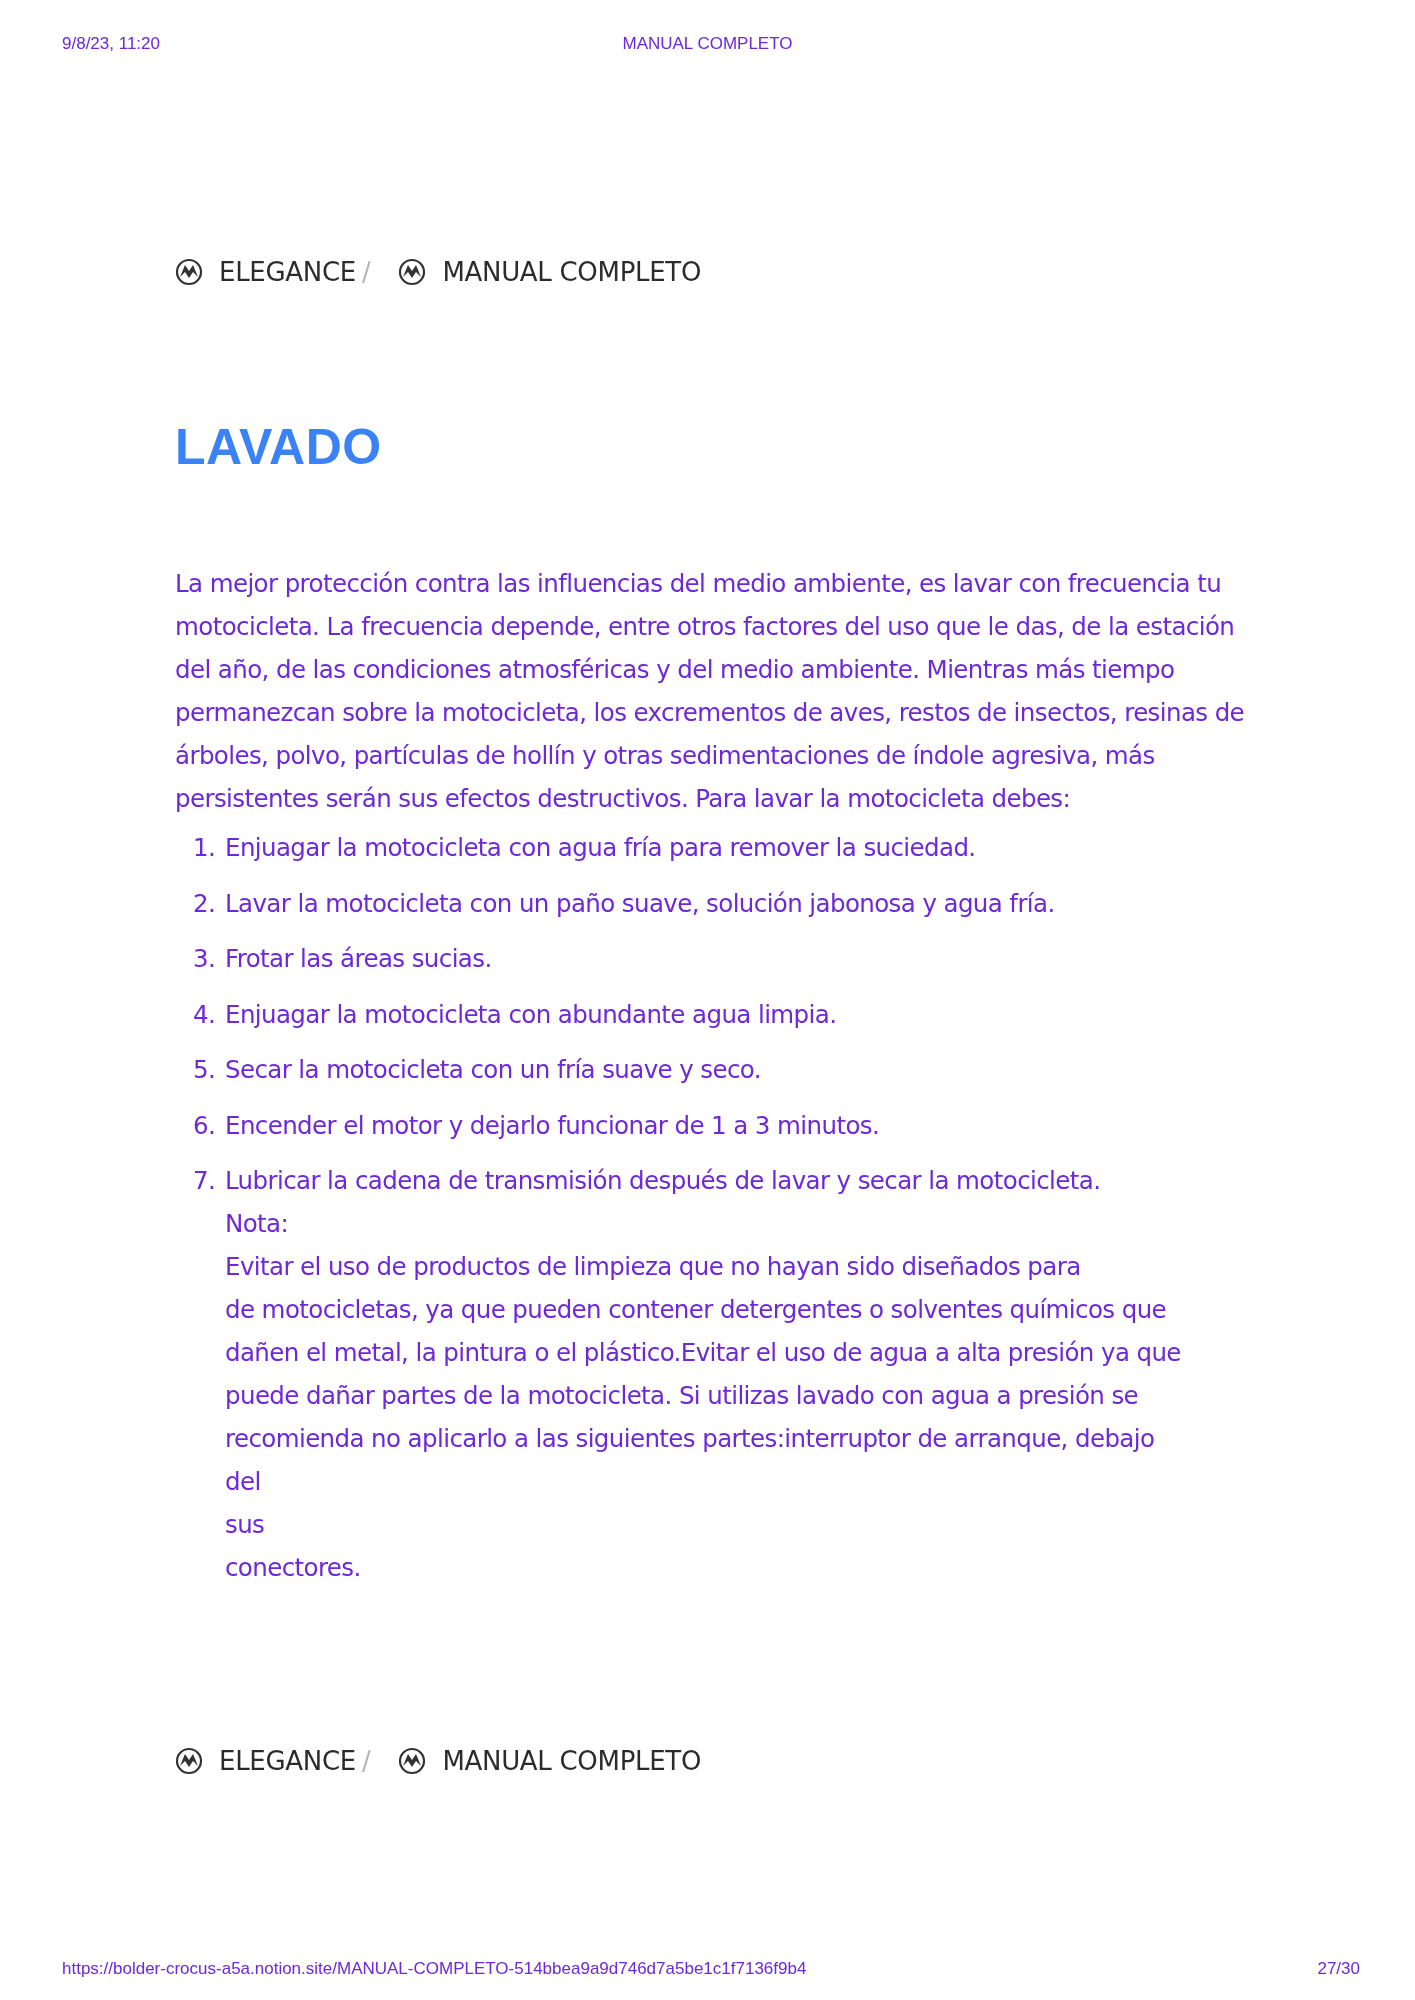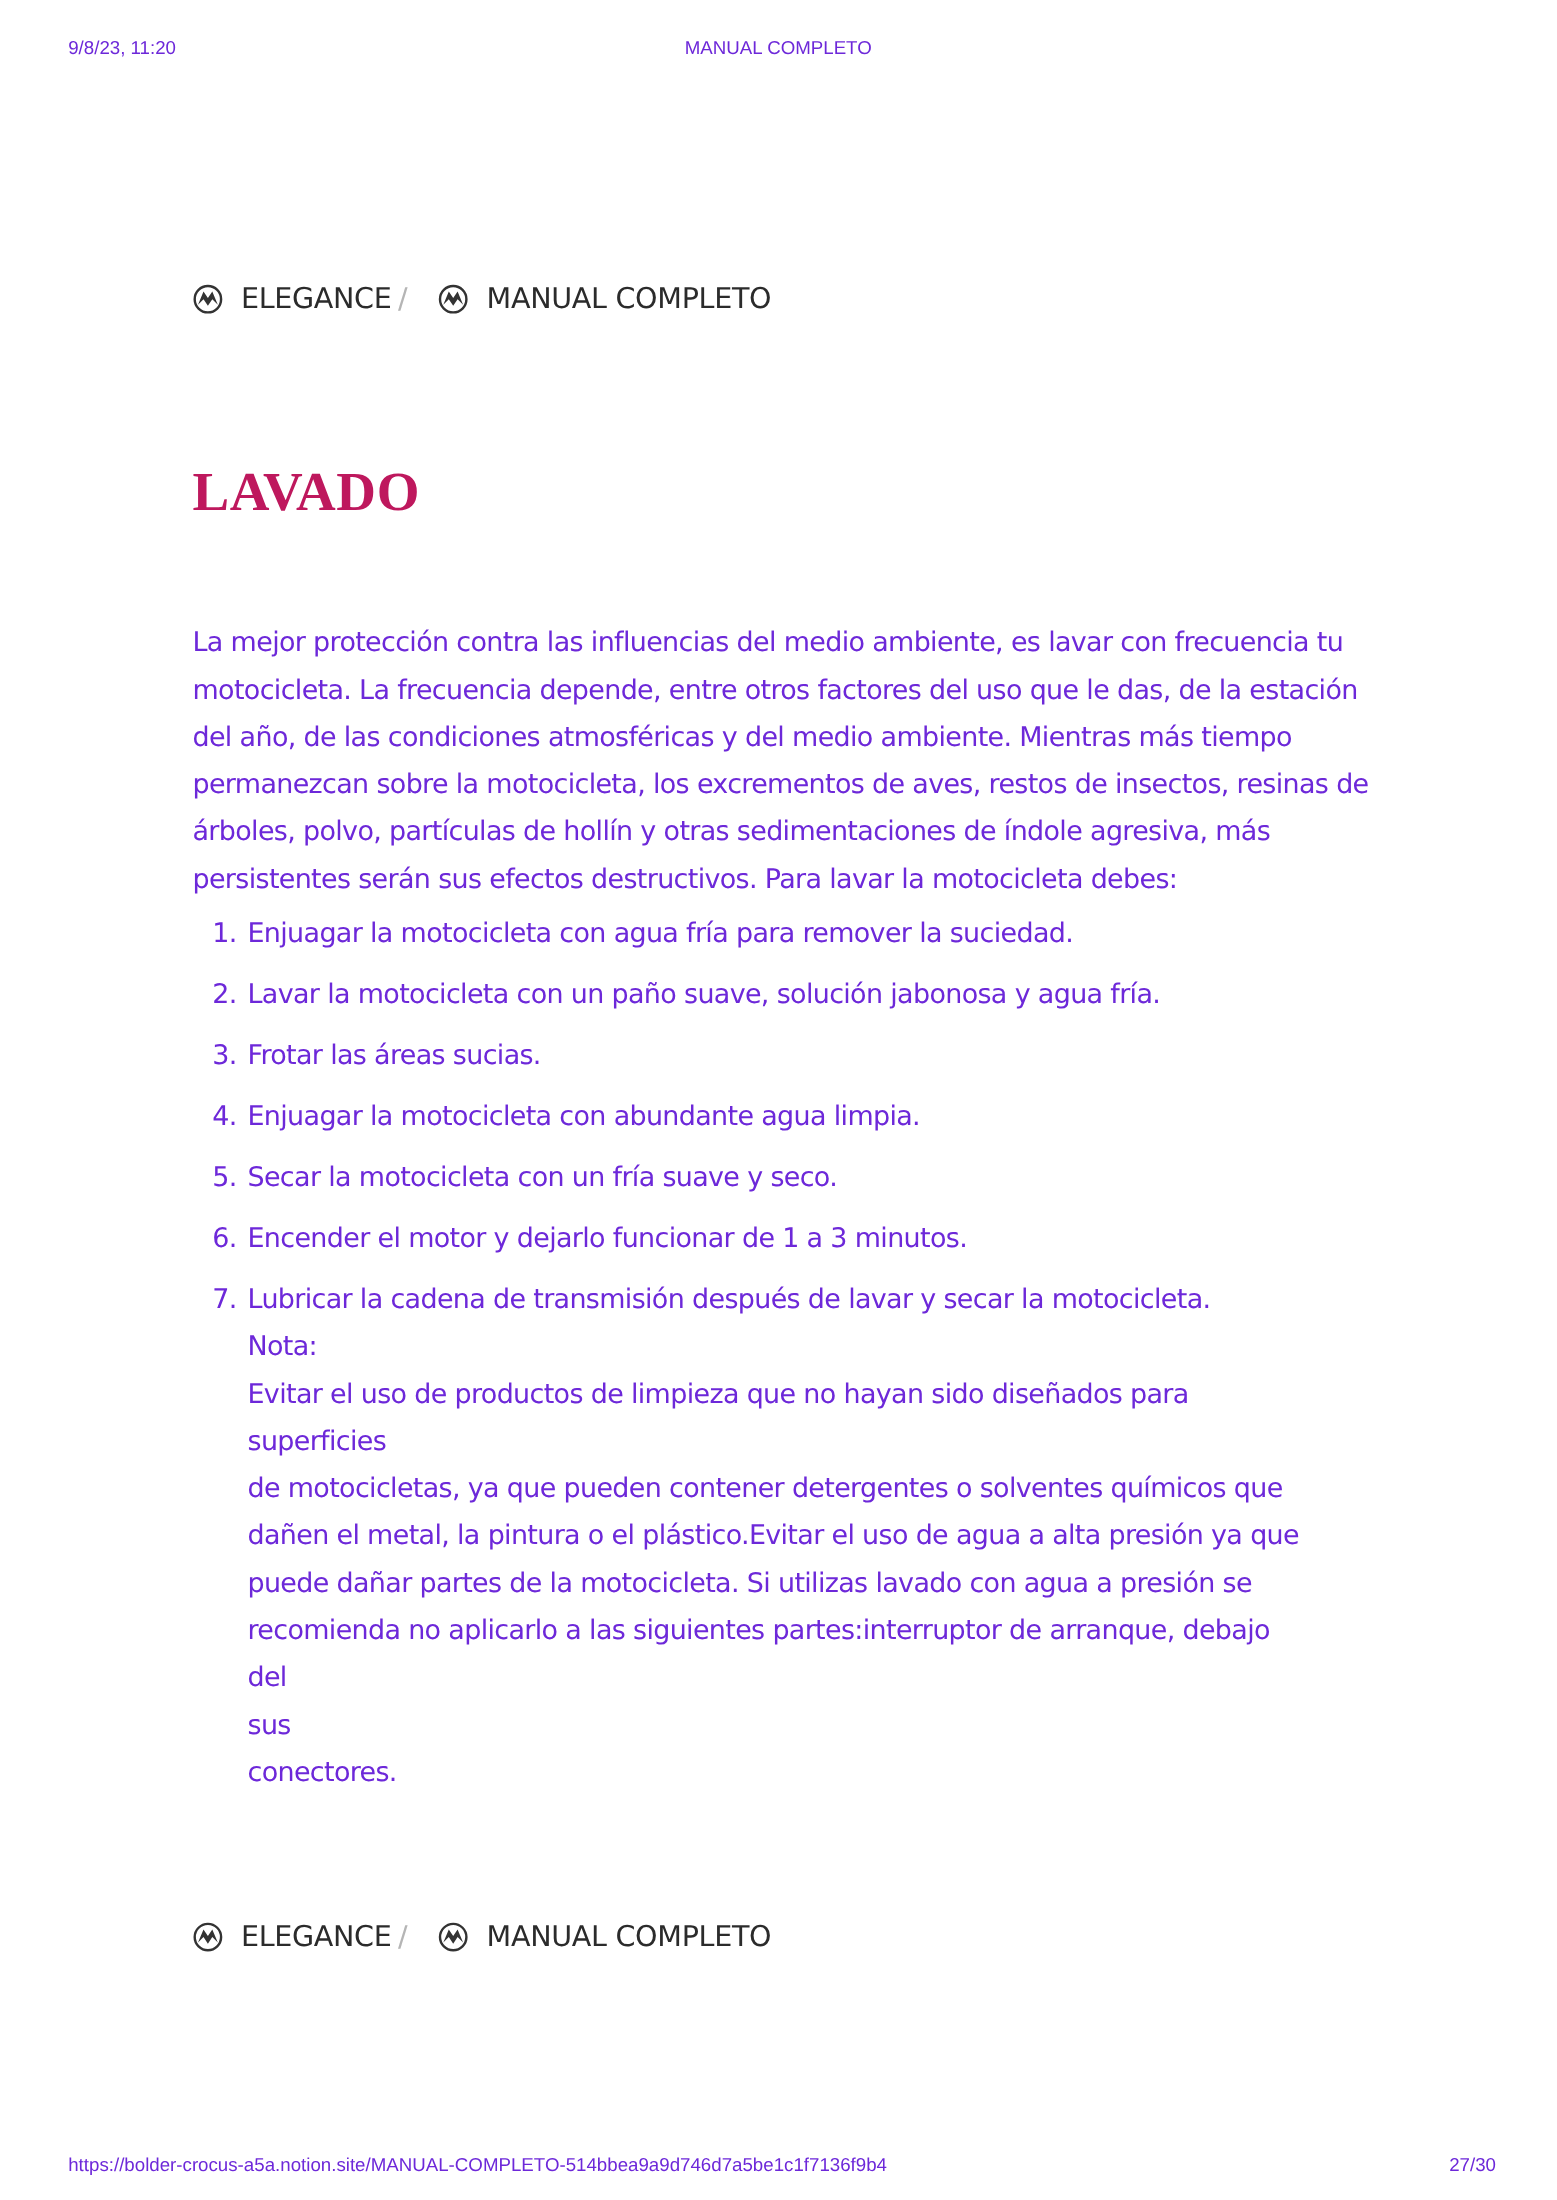--- a/index.html
+++ b/index.html
@@ -52,24 +52,24 @@
     .crumb-sep {
       color: #b5b5b5;
       margin: 0 28px 0 6px;
       font-size: 26px;
     }
 
     .page-title {
       position: absolute;
       left: 175px;
       top: 418px;
-      font-family: Liberation Serif, serif;
+      font-family: Liberation Sans, sans-serif;
       font-weight: bold;
       font-size: 50px;
-      color: #be185d;
+      color: #3b82f6;
       margin: 0;
       letter-spacing: 0.5px;
     }
 
     .content {
       position: absolute;
       left: 175px;
       top: 562px;
       width: 1080px;
       font-family: "DejaVu Sans", sans-serif;
@@ -157,21 +157,20 @@
       <span class="step-num"><span class="step-num-inner">6.</span></span>
       <span class="step-body">Encender el motor y dejarlo funcionar de 1 a 3 minutos.</span>
     </li>
     <li class="step">
       <span class="step-num"><span class="step-num-inner">7.</span></span>
       <span class="step-body">
         <span class="note-line">Lubricar la cadena de transmisión después de lavar y secar la motocicleta.</span>
         <span class="note-block">
           <span class="note-line">Nota:</span>
           <span class="note-line">Evitar el uso de productos de limpieza que no hayan sido diseñados para</span>
-          <span class="note-line">superficies</span>
           <span class="note-line">de motocicletas, ya que pueden contener detergentes o solventes químicos que</span>
           <span class="note-line">dañen el metal, la pintura o el plástico.Evitar el uso de agua a alta presión ya que</span>
           <span class="note-line">puede dañar partes de la motocicleta. Si utilizas lavado con agua a presión se</span>
           <span class="note-line">recomienda no aplicarlo a las siguientes partes:interruptor de arranque, debajo</span>
           <span class="note-line">del</span>
           <span class="note-line">sus</span>
           <span class="note-line">conectores.</span>
         </span>
       </span>
     </li>

